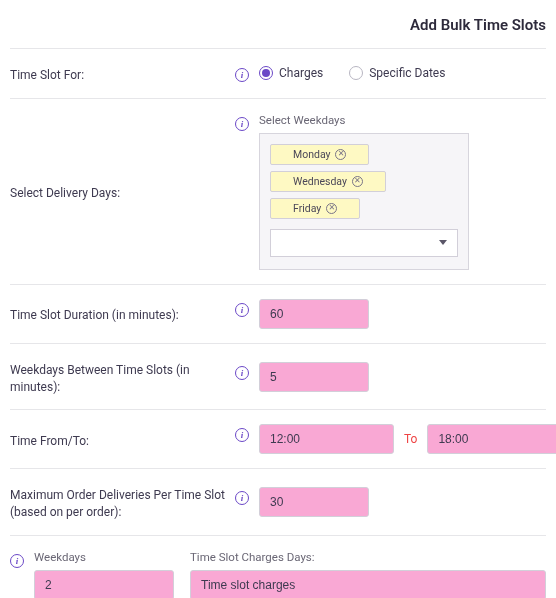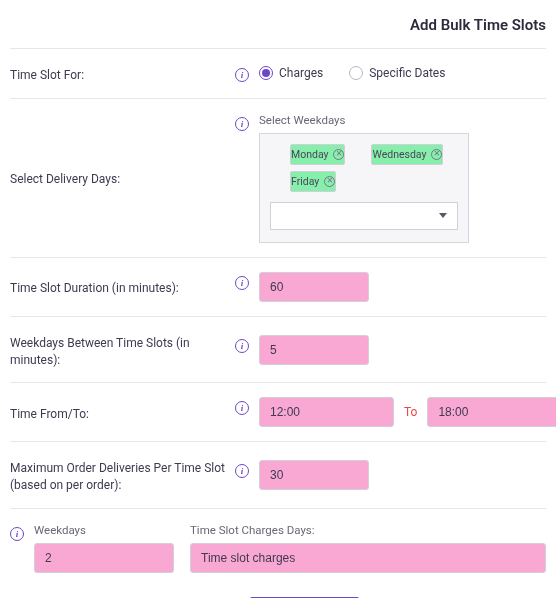--- a/index.html
+++ b/index.html
@@ -70,27 +70,27 @@
   .field-stack { flex:1; }
   .sub-label { font-size: 11.5px; color:#6a6775; margin-bottom:6px; }
   .tag-box {
     border: 1px solid #d7d5dd;
     background:#f6f5f8;
     padding: 10px 10px 12px 10px;
     width: 210px;
   }
   .tags { display:flex; gap:6px; flex-wrap:wrap; margin-bottom:10px; }
   .tag {
-    background:#86efac;
+    background:#fef9c3;
     border:1px solid #d2cfd9;
     border-radius:2px;
-    padding: 3px 0;
+    padding: 3px 22px;
     font-size: 10.5px;
     color:#4b4758;
-    display:inline-flex; align-items:center; gap:5px;margin-left:20px;
+    display:inline-flex; align-items:center; gap:5px;
   }
   .tag-x {
     width:11px; height:11px; border-radius:50%;
     border:1.3px solid #7a7588; color:#7a7588;
     display:inline-flex; align-items:center; justify-content:center;
     font-size:8px; line-height:1;
   }
   .select-mock {
     background:#fff; border:1px solid #d2cfd9; height:28px;
     display:flex; align-items:center; justify-content:flex-end;

